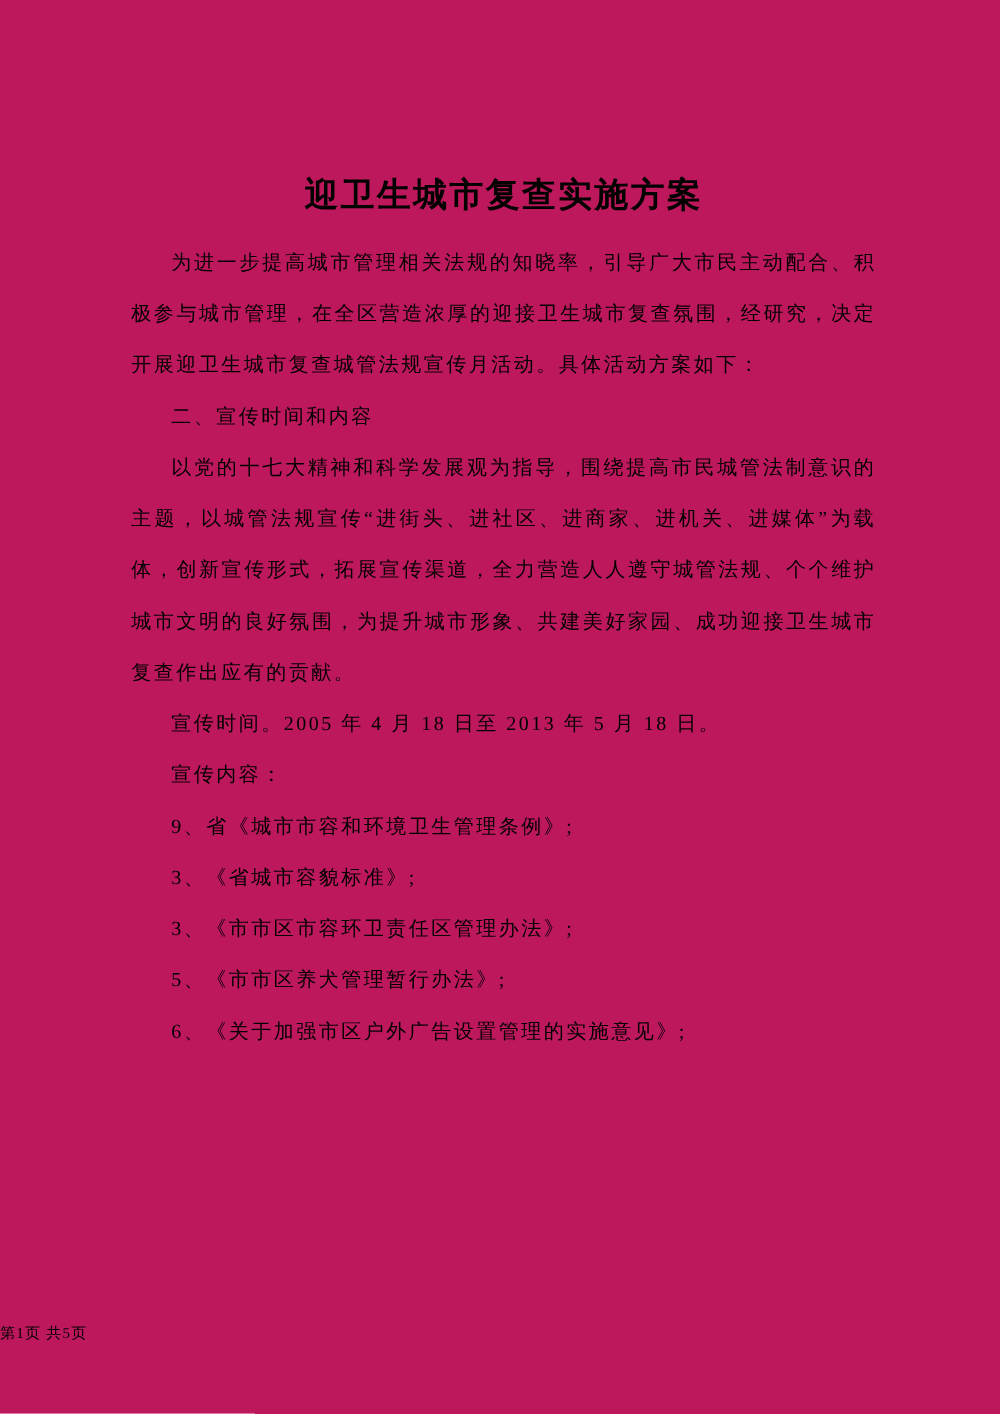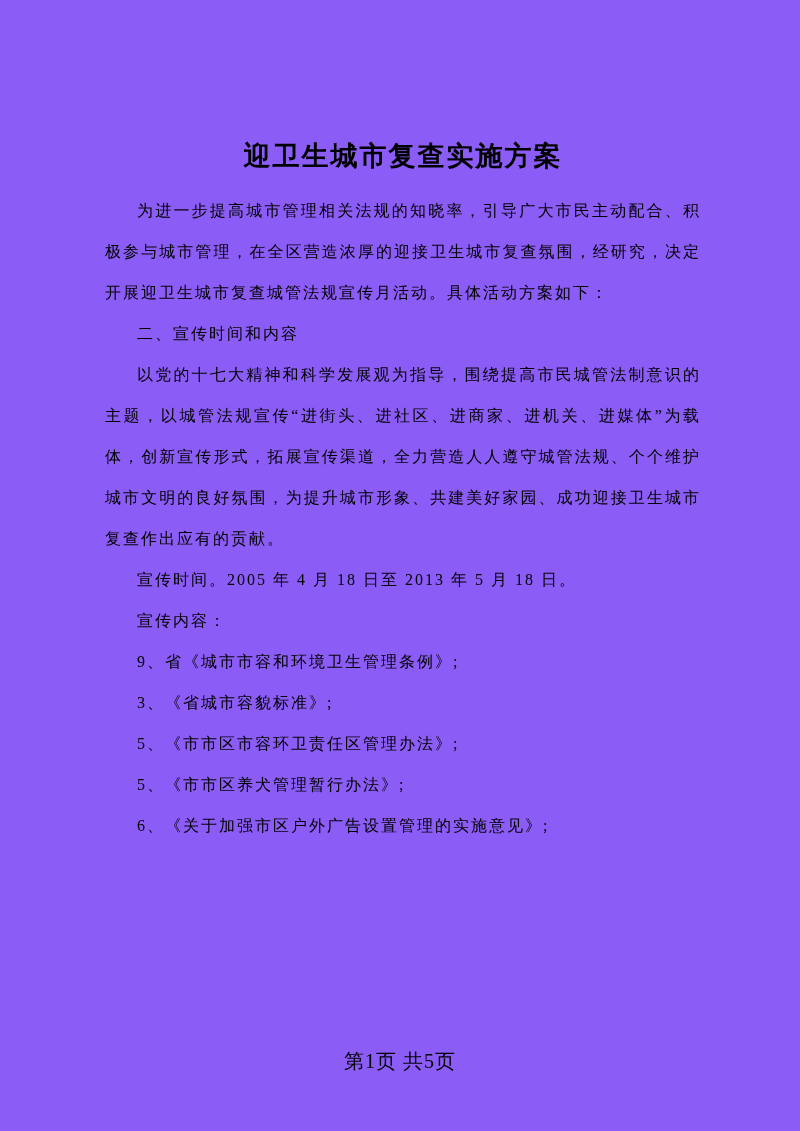--- a/index.html
+++ b/index.html
@@ -2,21 +2,21 @@
 <html><head>
 <meta charset="utf-8">
 <style>
   * { margin: 0; padding: 0; box-sizing: border-box; }
   html, body { background: #ffffff; }
   .page {
     position: relative;
     width: 800px;
     height: 1131px;
     margin: 0 auto;
-    background: #8b5cf6;
+    background: #be185d;
     color: #000000;
     font-family: "Liberation Serif", "DejaVu Serif", serif;
     overflow: hidden;
   }
   .content {
     position: absolute;
     top: 136px;
     left: 105px;
     width: 596px;
   }
@@ -34,38 +34,38 @@
     letter-spacing: 2px;
     text-indent: 2em;
     text-align: justify;
     text-justify: inter-ideograph;
   }
   .footer {
     position: absolute;
     bottom: 56px;
     left: 0;
     right: 0;
-    text-align: center;
-    font-size: 20px;
+    text-align: left;
+    font-size: 12px;
     letter-spacing: 1px;
     color: #000000;
     font-family: Liberation Serif, serif;
   }
 </style>
 </head>
 <body>
 
 <div class="page">
   <div class="content">
     <h1 class="doc-title">迎卫生城市复查实施方案</h1>
     <p class="para">为进一步提高城市管理相关法规的知晓率，引导广大市民主动配合、积极参与城市管理，在全区营造浓厚的迎接卫生城市复查氛围，经研究，决定开展迎卫生城市复查城管法规宣传月活动。具体活动方案如下：</p>
     <p class="para">二、宣传时间和内容</p>
     <p class="para">以党的十七大精神和科学发展观为指导，围绕提高市民城管法制意识的主题，以城管法规宣传“进街头、进社区、进商家、进机关、进媒体”为载体，创新宣传形式，拓展宣传渠道，全力营造人人遵守城管法规、个个维护城市文明的良好氛围，为提升城市形象、共建美好家园、成功迎接卫生城市复查作出应有的贡献。</p>
     <p class="para">宣传时间。2005 年 4 月 18 日至 2013 年 5 月 18 日。</p>
     <p class="para">宣传内容：</p>
     <p class="para">9、省《城市市容和环境卫生管理条例》;</p>
     <p class="para">3、《省城市容貌标准》;</p>
-    <p class="para">5、《市市区市容环卫责任区管理办法》;</p>
+    <p class="para">3、《市市区市容环卫责任区管理办法》;</p>
     <p class="para">5、《市市区养犬管理暂行办法》;</p>
     <p class="para">6、《关于加强市区户外广告设置管理的实施意见》;</p>
   </div>
   <div class="footer">第1页 共5页</div>
 </div>
 
 </body></html>

